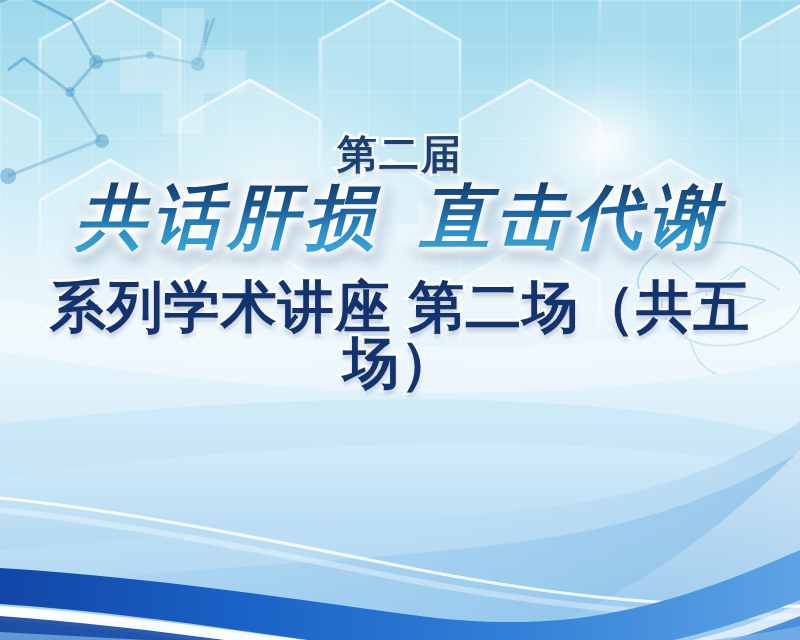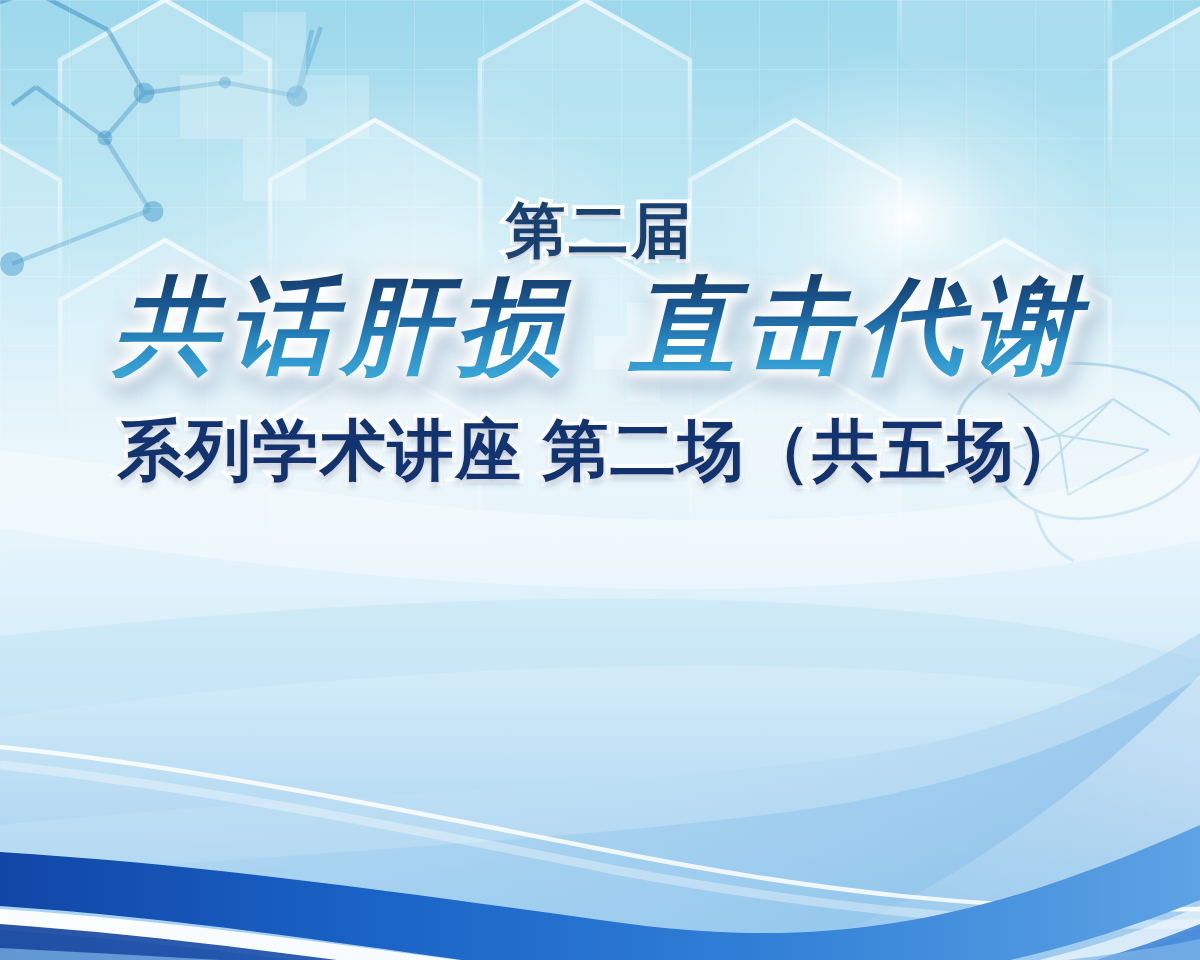--- a/index.html
+++ b/index.html
@@ -95,21 +95,21 @@
            drop-shadow(0 0 6px #ffffff)
            drop-shadow(2px 5px 5px rgba(25,70,120,.35));
   }
   .maintitle .sep{
     display:inline-block;
     width:40px;
   }
 
   .subtitle{
     position:absolute;left:0;right:0;top:279px;
-    font-size:44px;
+    font-size:56px;
     font-weight:700;
     letter-spacing:1px;
     line-height:1;
     color:#12336d;
     -webkit-text-stroke:5px #ffffff;
     paint-order:stroke fill;
     text-shadow:0 3px 4px rgba(20,60,110,.30);
     text-align:center;
   }
 

